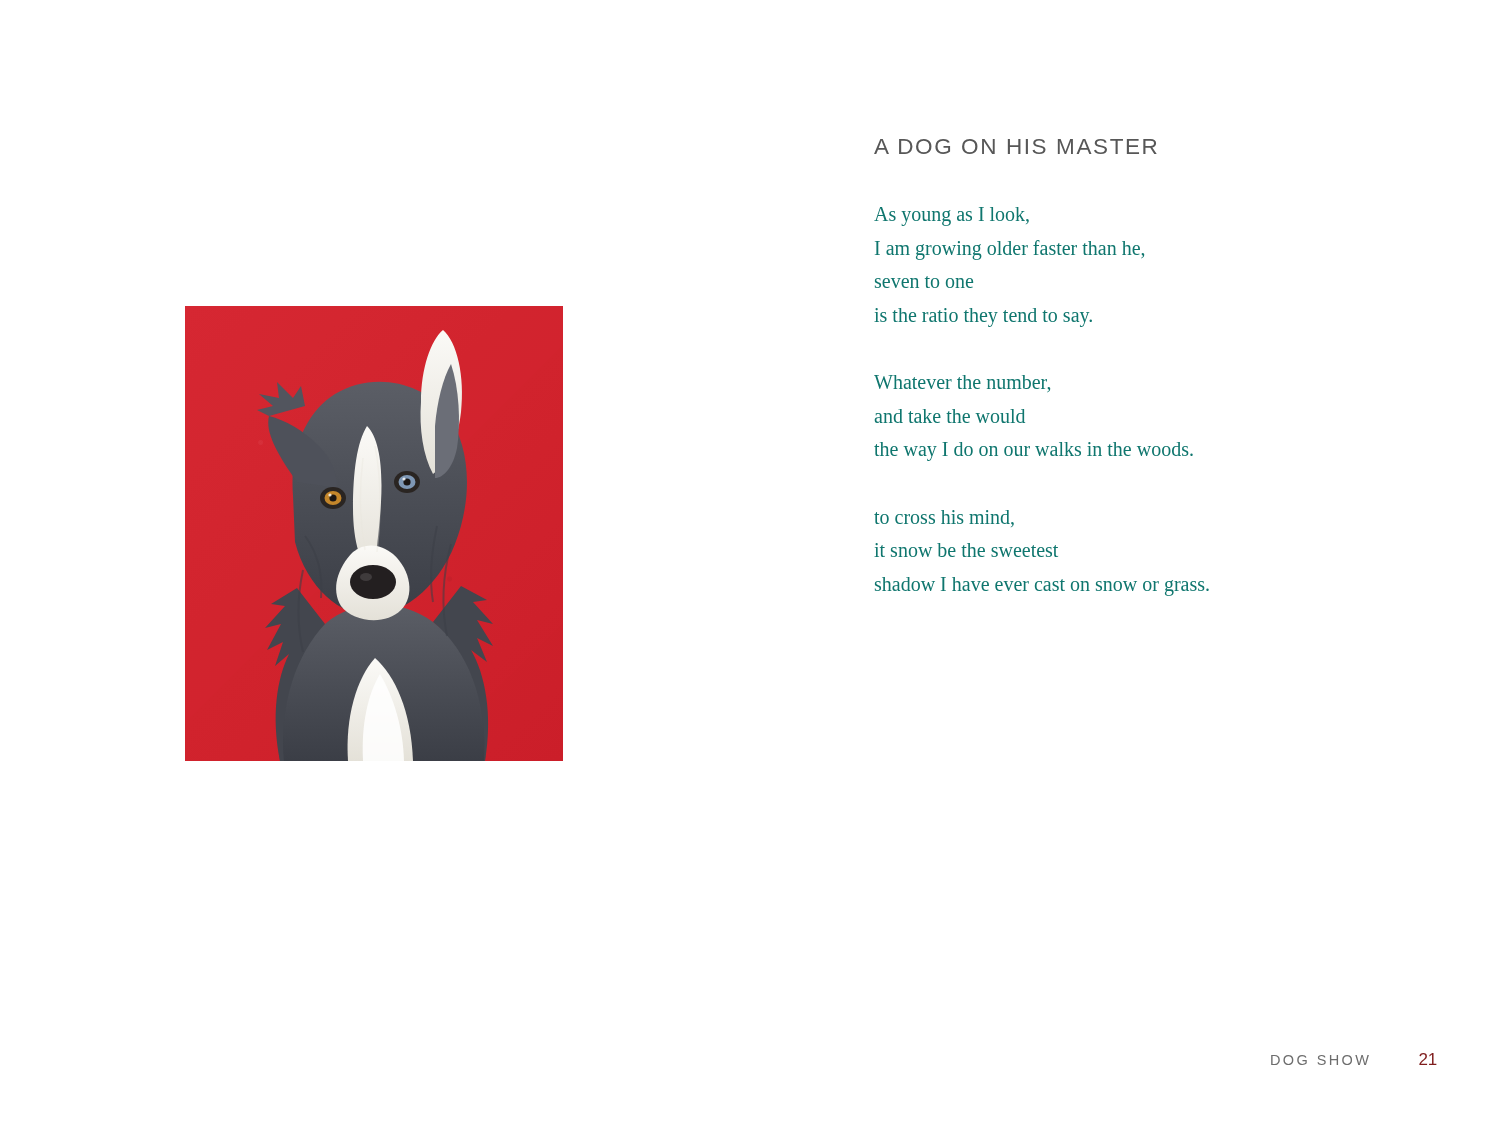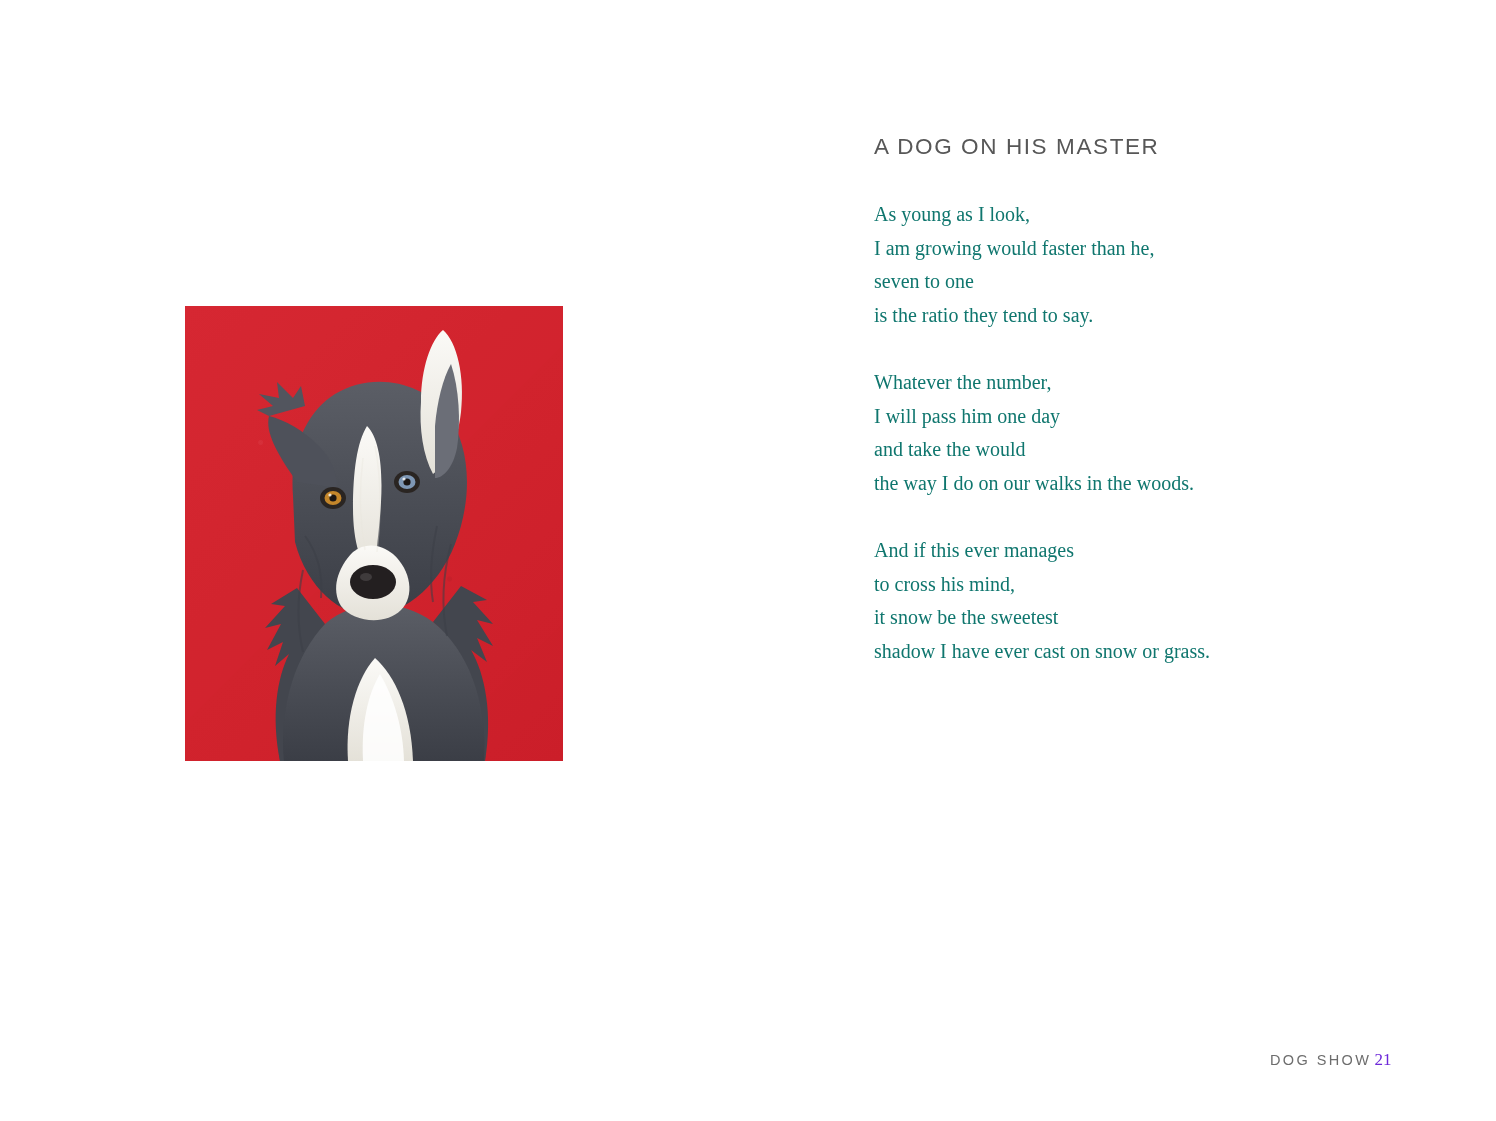--- a/index.html
+++ b/index.html
@@ -71,32 +71,33 @@
     white-space: nowrap;
   }
 
   
   .footer {
     position: absolute;
     left: 1270px;
     top: 1050px;
     display: flex;
     align-items: baseline;
-    gap: 3px;
+    gap: 9px;
   }
   .footer-title {
     font-family: "Liberation Sans", sans-serif;
     font-size: 14.5px;
     letter-spacing: 2.4px;
     color: #6d6d6d;
   }
   .footer-page {
-    font-family: Liberation Serif, serif;
+    font-family: Liberation Sans, sans-serif;
     font-size: 17px;
-    color: #6d28d9;
+    color: #7f1d1d;
+    margin-left: 38px;
   }
 </style>
 </head>
 <body>
 
 <div class="illustration">
   <div class="illo-noise"></div>
   <svg class="dog-svg" viewBox="0 0 378 455" preserveAspectRatio="none">
     <defs>
       <linearGradient id="furDark" x1="0" y1="0" x2="0" y2="1">
@@ -165,34 +166,32 @@
     </g>
   </svg>
 </div>
 
 <h1 class="poem-title">A DOG ON HIS MASTER</h1>
 
 <div class="poem-body">
 
   <div class="stanza">
     <div class="line">As young as I look,</div>
-    <div class="line">I am growing would faster than he,</div>
+    <div class="line">I am growing older faster than he,</div>
     <div class="line">seven to one</div>
     <div class="line">is the ratio they tend to say.</div>
   </div>
 
   <div class="stanza">
     <div class="line">Whatever the number,</div>
-    <div class="line">I will pass him one day</div>
     <div class="line">and take the would</div>
     <div class="line">the way I do on our walks in the woods.</div>
   </div>
 
   <div class="stanza">
-    <div class="line">And if this ever manages</div>
     <div class="line">to cross his mind,</div>
     <div class="line">it snow be the sweetest</div>
     <div class="line">shadow I have ever cast on snow or grass.</div>
   </div>
 
 </div>
 
 <div class="footer">
   <span class="footer-title">DOG SHOW</span>
   <span class="footer-page">21</span>

